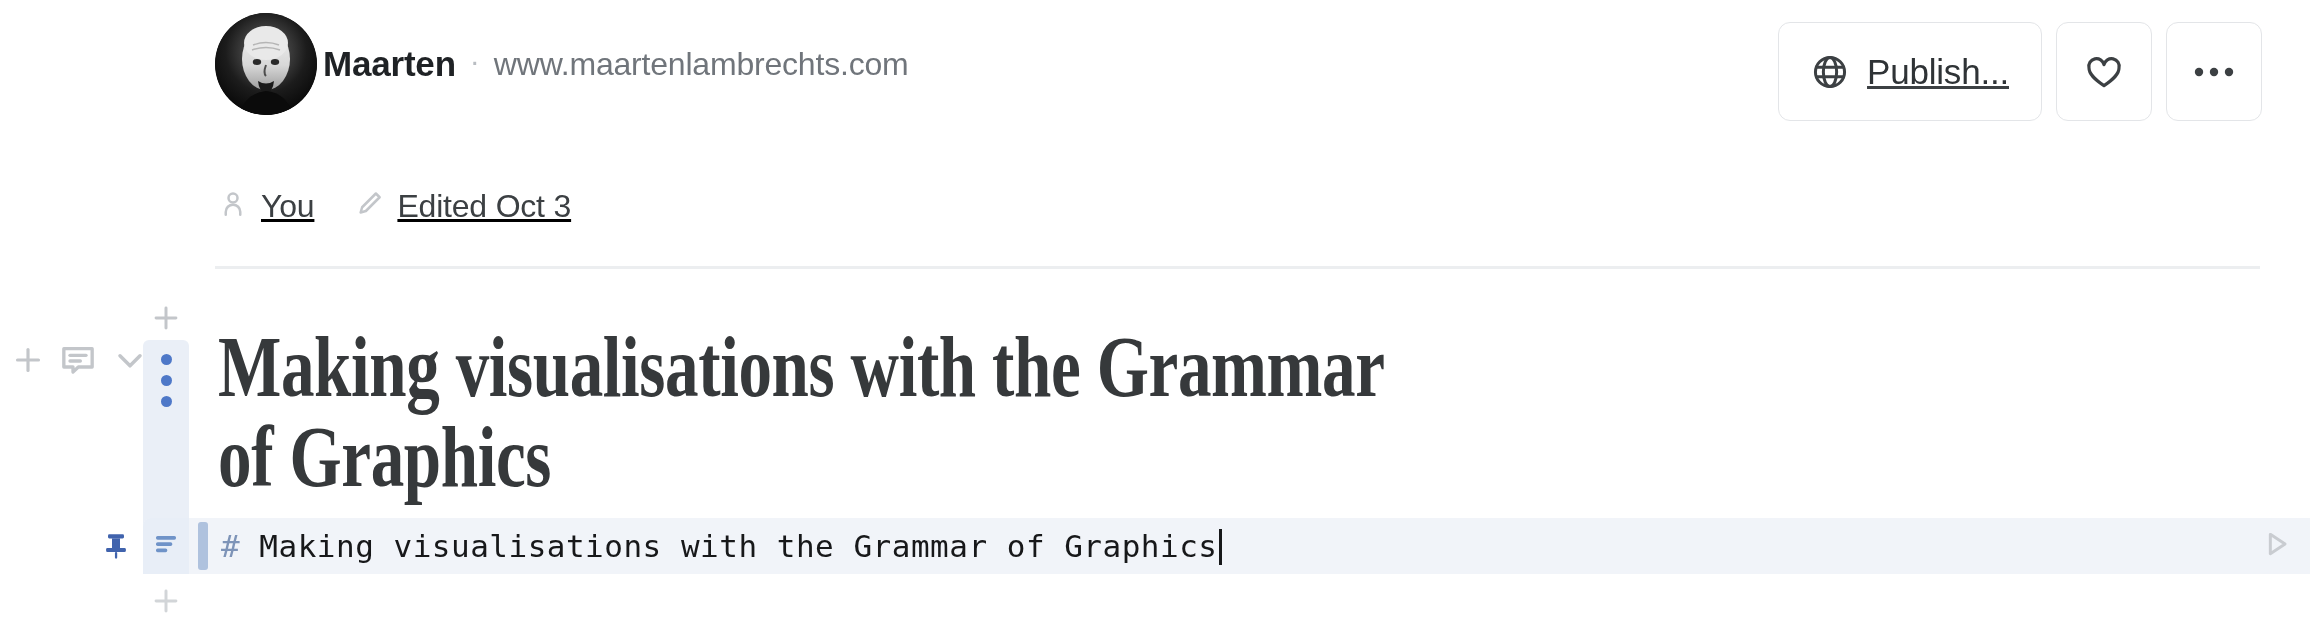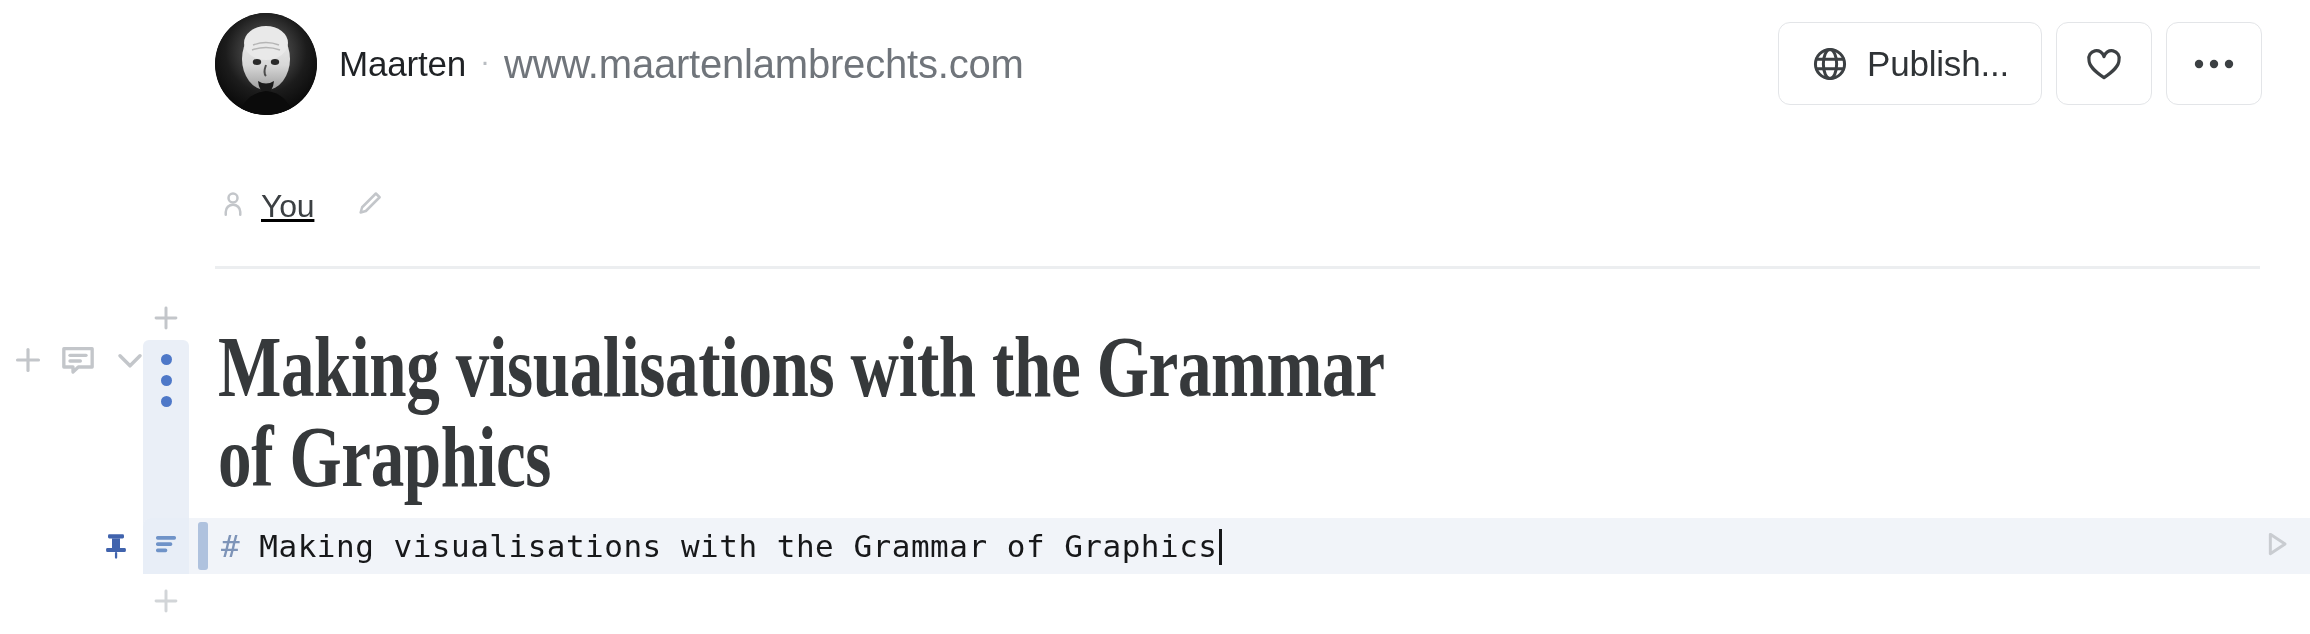--- a/index.html
+++ b/index.html
@@ -36,62 +36,63 @@
     height: 102px;
     border-radius: 50%;
     overflow: hidden;
     background: #0d0d0d;
     flex: 0 0 auto;
     position: relative;
   }
   .avatar svg { display: block; width: 102px; height: 102px; }
 
   .author-name {
-    margin-left: 22px;
+    margin-left: 6px;
     font-size: 35px;
-    font-weight: 400;
+    font-weight: 700;
     color: #1f2225;
     letter-spacing: -0.2px;
     white-space: nowrap;
   }
   .dot-sep {
     margin: 0 14px;
     color: #b9bdc2;
     font-size: 30px;
     line-height: 1;
     position: relative;
     top: -3px;
   }
   .author-site {
-    font-size: 40px;
+    font-size: 32px;
     color: #70757b;
     white-space: nowrap;
     letter-spacing: -0.2px;
   }
 
   
   .top-actions {
     position: absolute;
     right: 48px;
     top: 22px;
     display: flex;
     align-items: center;
     gap: 14px;
   }
   .btn {
     border: 1.5px solid #e3e5e8;
     border-radius: 12px;
     background: #fff;
-    height: 83px;
+    height: 99px;
     display: flex;
     align-items: center;
     justify-content: center;
     box-sizing: border-box;
     color: #3c4043;
     cursor: pointer;
+    text-decoration: underline;
   }
   .btn-publish {
     padding: 0 32px;
     gap: 18px;
     min-width: 246px;
   }
   .btn-publish .label {
     font-size: 35px;
     color: #2f3336;
     letter-spacing: -0.2px;
@@ -388,20 +389,21 @@
     </span>
     <span class="mlabel">You</span>
   </div>
 
   <div class="meta-item">
     <span>
       <svg width="30" height="30" viewBox="0 0 24 24" fill="none" stroke="#c3c6ca" stroke-width="2" stroke-linecap="round" stroke-linejoin="round">
         <path d="M17.5 3.6 l3 3 -11 11 -4.2 1.2 1.2 -4.2 Z"></path>
       </svg>
     </span>
+    <span class="mlabel">Edited Oct 3</span>
   </div>
 </div>
 
 <div class="divider"></div>
 
 <div class="block-gutter-left">
   <span class="gutter-btn">
     <svg width="36" height="36" viewBox="0 0 24 24" stroke="#c3c6ca" stroke-width="2.1" stroke-linecap="round">
       <line x1="12" y1="5" x2="12" y2="19"></line>
         <line x1="5" y1="12" x2="19" y2="12"></line>

